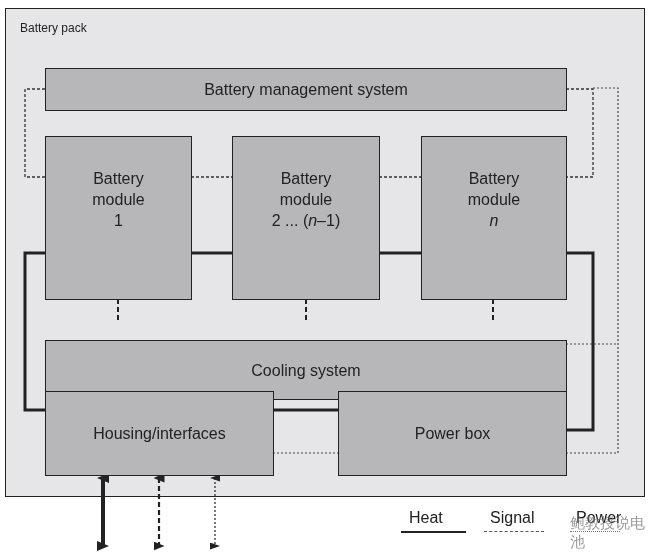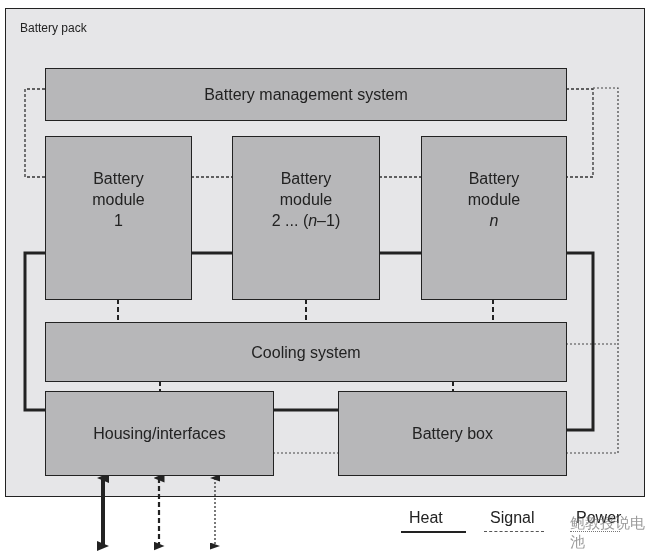--- a/index.html
+++ b/index.html
@@ -56,21 +56,21 @@
 
   <polyline points="593,88 618,88 618,453 566,453" fill="none" stroke="#444" stroke-width="1.2" stroke-dasharray="2,2"></polyline>
   <line x1="566" y1="344" x2="618" y2="344" stroke="#444" stroke-width="1.2" stroke-dasharray="2,2"></line>
   <line x1="273" y1="453" x2="338" y2="453" stroke="#444" stroke-width="1.2" stroke-dasharray="2,2"></line>
 
   <line x1="103" y1="478" x2="103" y2="546" stroke="#222" stroke-width="4" marker-start="url(#ahBig)" marker-end="url(#ahBig)"></line>
   <line x1="159" y1="478" x2="159" y2="546" stroke="#222" stroke-width="2.2" stroke-dasharray="5,3" marker-start="url(#ahMid)" marker-end="url(#ahMid)"></line>
   <line x1="215" y1="478" x2="215" y2="546" stroke="#222" stroke-width="1.2" stroke-dasharray="2,2" marker-start="url(#ahSmall)" marker-end="url(#ahSmall)"></line>
 </svg>
 
-<div class="box" style="left:45px; top:68px; width:522px; height:53px;">
+<div class="box" style="left:45px; top:68px; width:522px; height:43px;">
   <span>Battery management system</span>
 </div>
 
 <div class="box module" style="left:45px; top:136px; width:147px; height:164px;">
   <span>Battery</span>
   <span>module</span>
   <span>1</span>
 </div>
 
 <div class="box module" style="left:232px; top:136px; width:148px; height:164px;">
@@ -78,30 +78,30 @@
   <span>module</span>
   <span><span style="display:inline">2 ... (</span><span class="italic" style="display:inline">n</span><span style="display:inline">–1)</span></span>
 </div>
 
 <div class="box module" style="left:421px; top:136px; width:146px; height:164px;">
   <span>Battery</span>
   <span>module</span>
   <span class="italic">n</span>
 </div>
 
-<div class="box" style="left:45px; top:322px; width:522px; height:60px;justify-content:center;">
+<div class="box" style="left:45px; top:340px; width:522px; height:60px;justify-content:center;">
   <span>Cooling system</span>
 </div>
 
 <div class="box" style="left:45px; top:391px; width:229px; height:85px;justify-content:center;">
   <span>Housing/interfaces</span>
 </div>
 
 <div class="box" style="left:338px; top:391px; width:229px; height:85px;">
-  <span>Battery box</span>
+  <span>Power box</span>
 </div>
 
 <div class="legend-item" style="left:409px; top:509px;">Heat</div>
 <div class="legend-line" style="left:401px; top:531px; width:65px; border-top:2.5px solid #222;"></div>
 
 <div class="legend-item" style="left:490px; top:509px;">Signal</div>
 <div class="legend-line" style="left:484px; top:531px; width:60px; border-top:1px dashed #555;"></div>
 
 <div class="legend-item" style="left:576px; top:509px;">Power</div>
 <div class="legend-line" style="left:570px; top:531px; width:50px; border-top:1px dotted #777;"></div>

